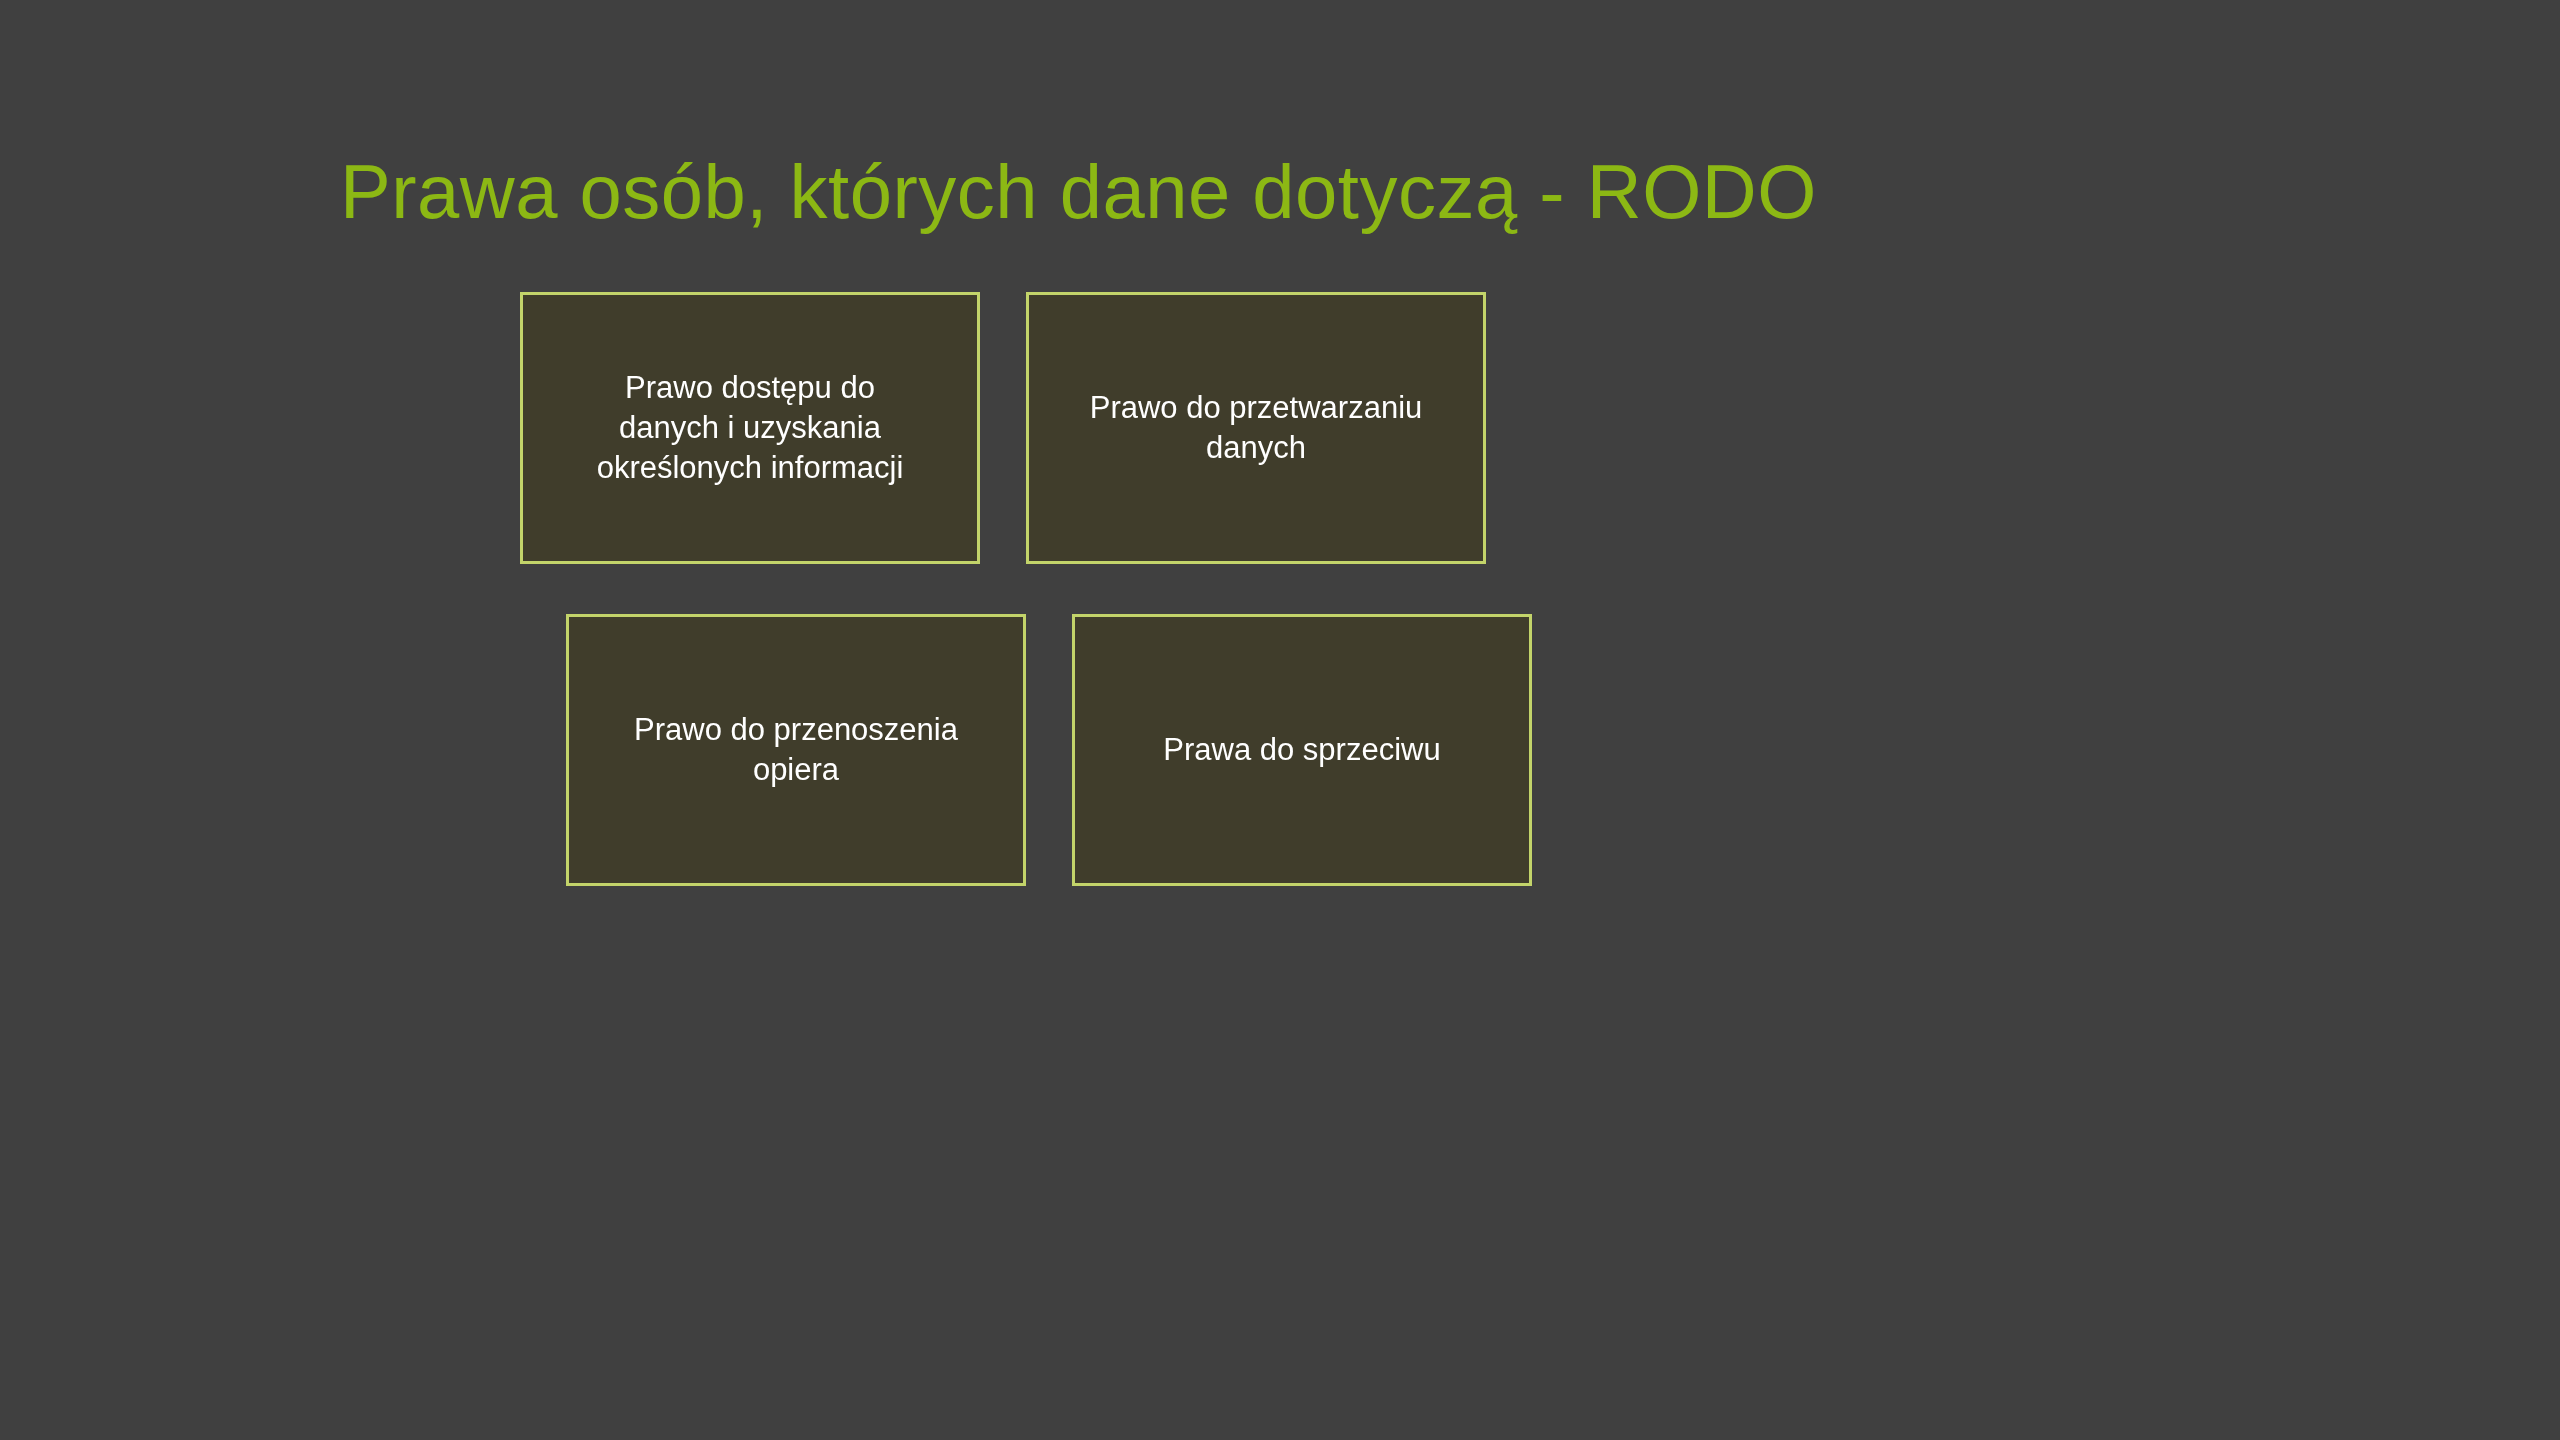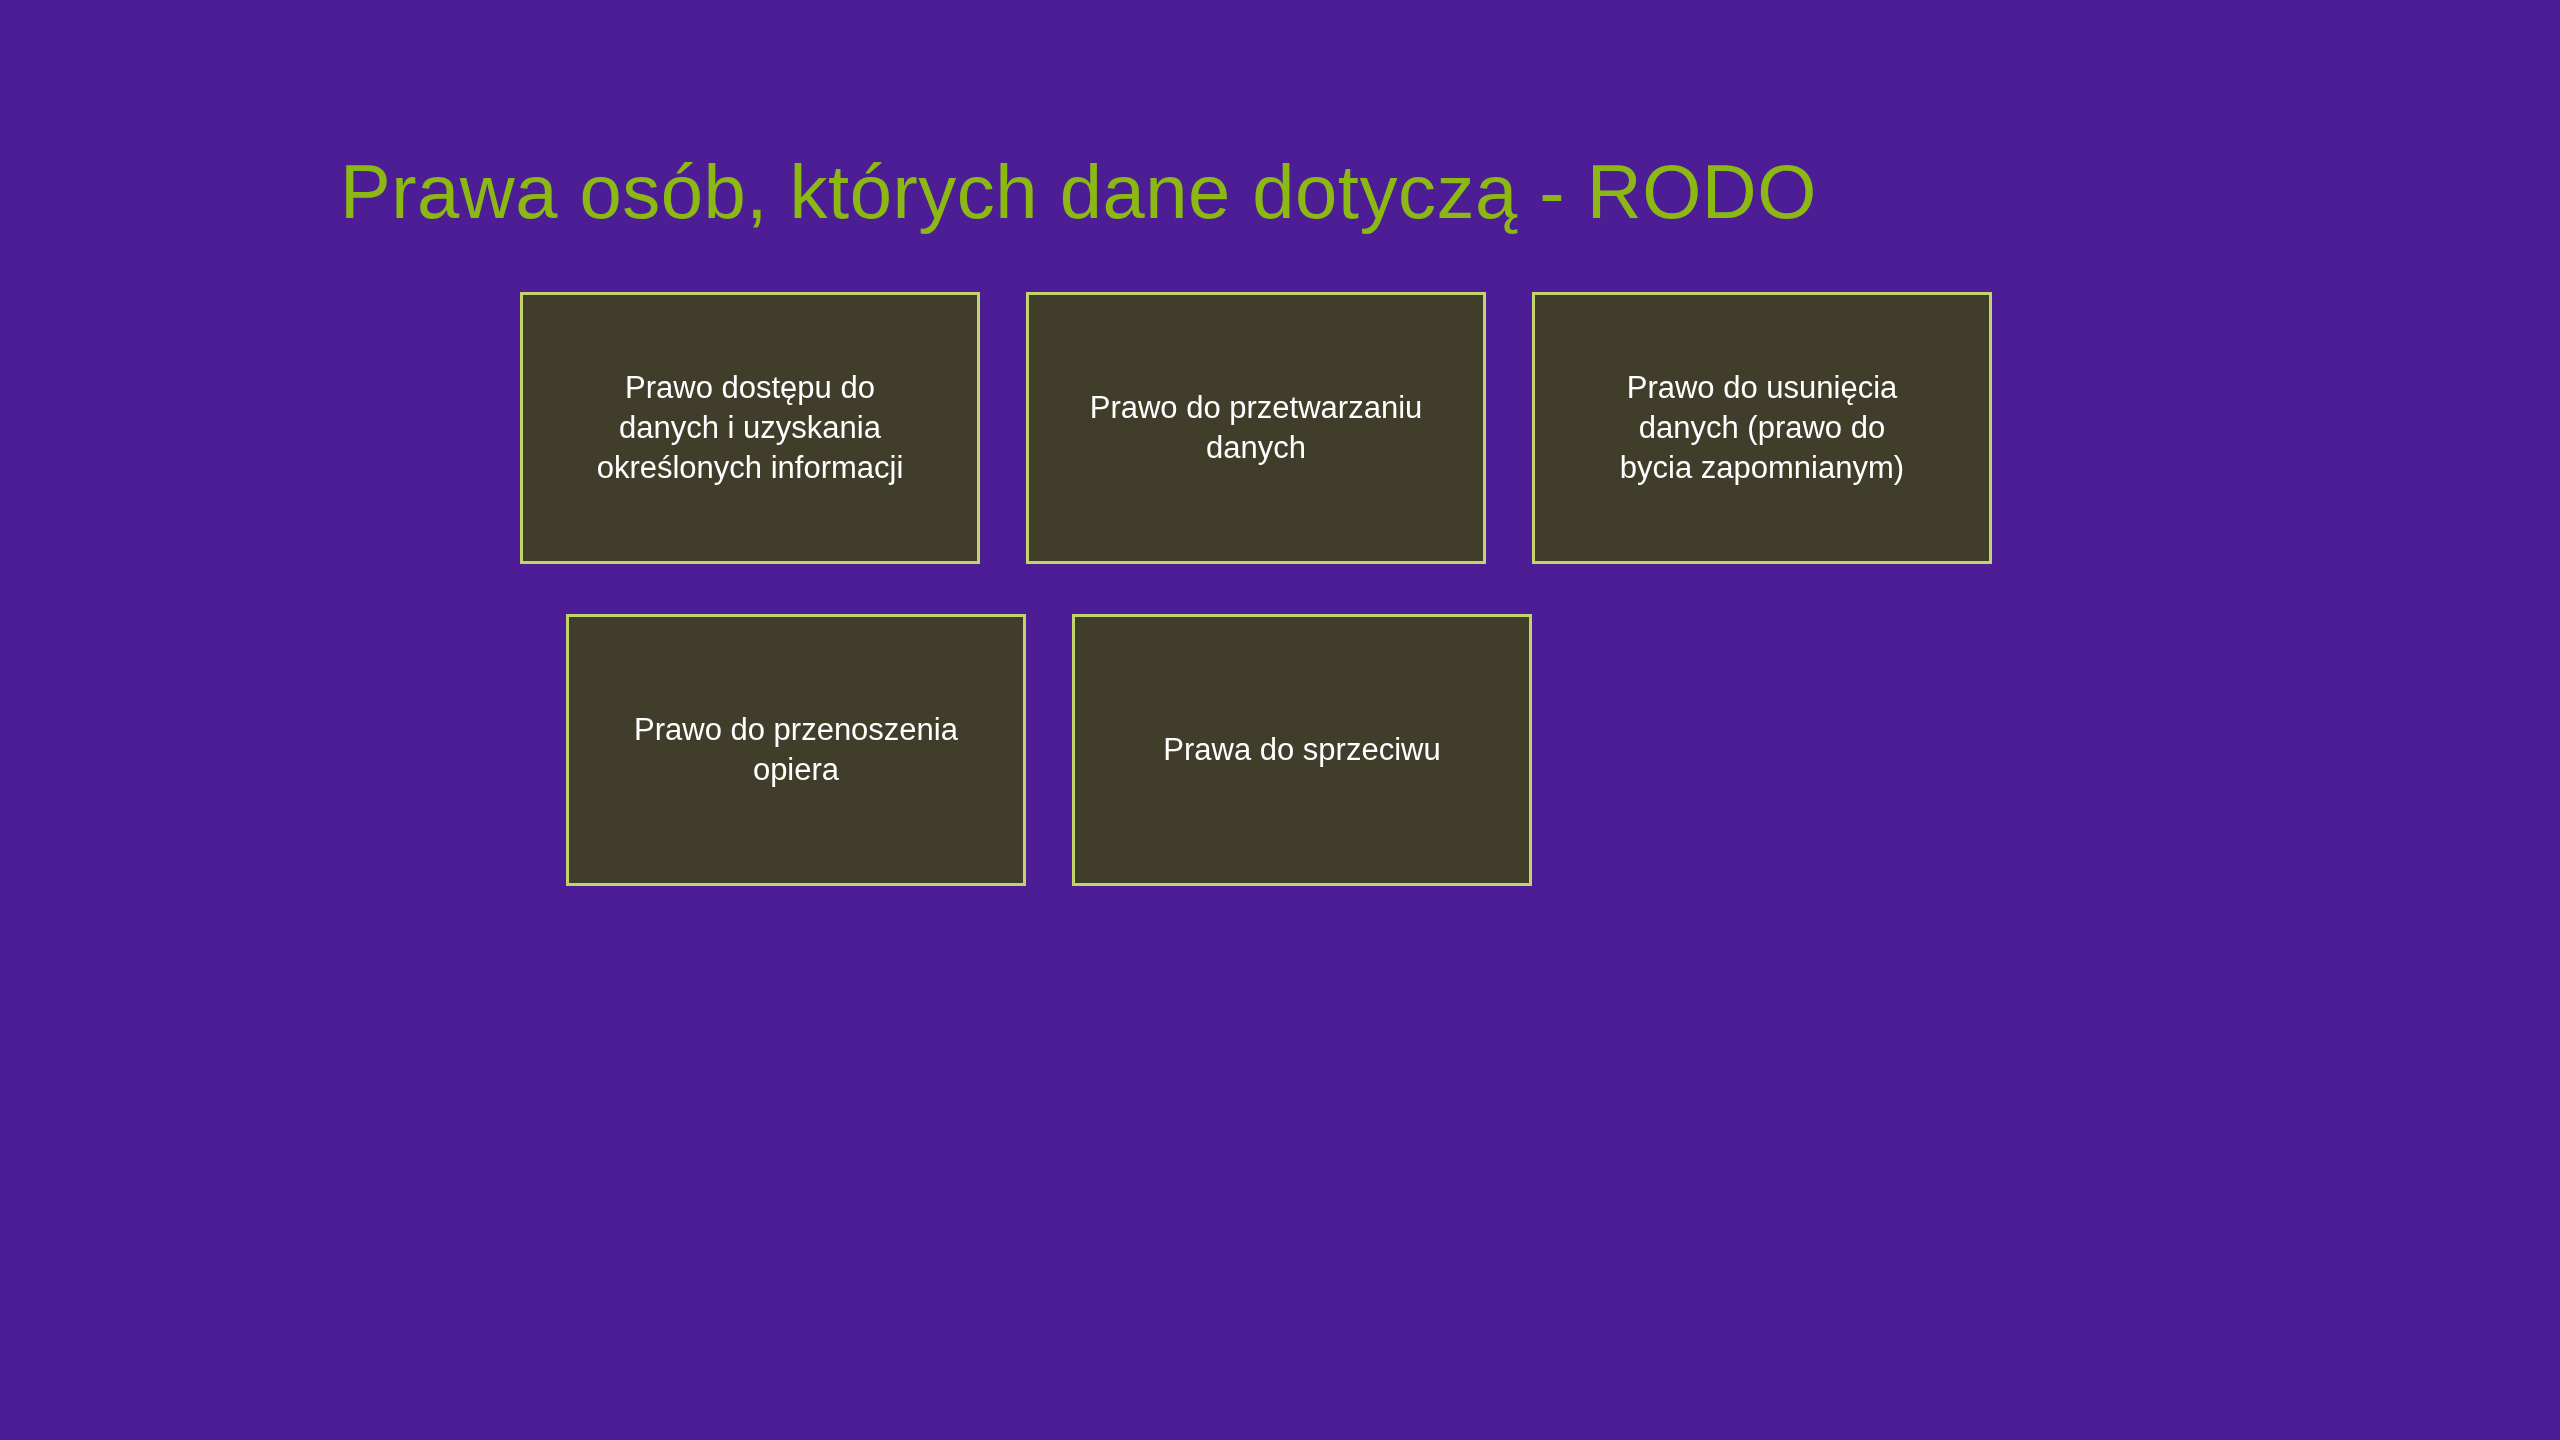--- a/index.html
+++ b/index.html
@@ -11,21 +11,21 @@
     width: 2560px;
     height: 1440px;
     font-family: "Liberation Sans", sans-serif;
     overflow: hidden;
     position: relative;
   }
 
   .slide {
     position: absolute;
     inset: 0;
-    background: #4c1d95;
+    background: #404040;
   }
 
   .slide-title {
     position: absolute;
     left: 340px;
     top: 150px;
     width: 1880px;
     color: #8CB814;
     font-size: 76px;
     font-weight: 400;
@@ -81,23 +81,20 @@
   <div class="grid">
 
     <div class="row row-1">
       <div class="cell">Prawo dostępu do
 danych i uzyskania
 określonych informacji</div>
       <div class="gap-h"></div>
       <div class="cell">Prawo do przetwarzaniu
 danych</div>
       <div class="gap-h"></div>
-      <div class="cell">Prawo do usunięcia
-danych (prawo do
-bycia zapomnianym)</div>
     </div>
 
     <div class="gap-v"></div>
 
     <div class="row row-2">
       <div class="gap-h"></div>
       <div class="cell">Prawo do przenoszenia
 opiera</div>
       <div class="gap-h"></div>
       <div class="cell">Prawa do sprzeciwu</div>

